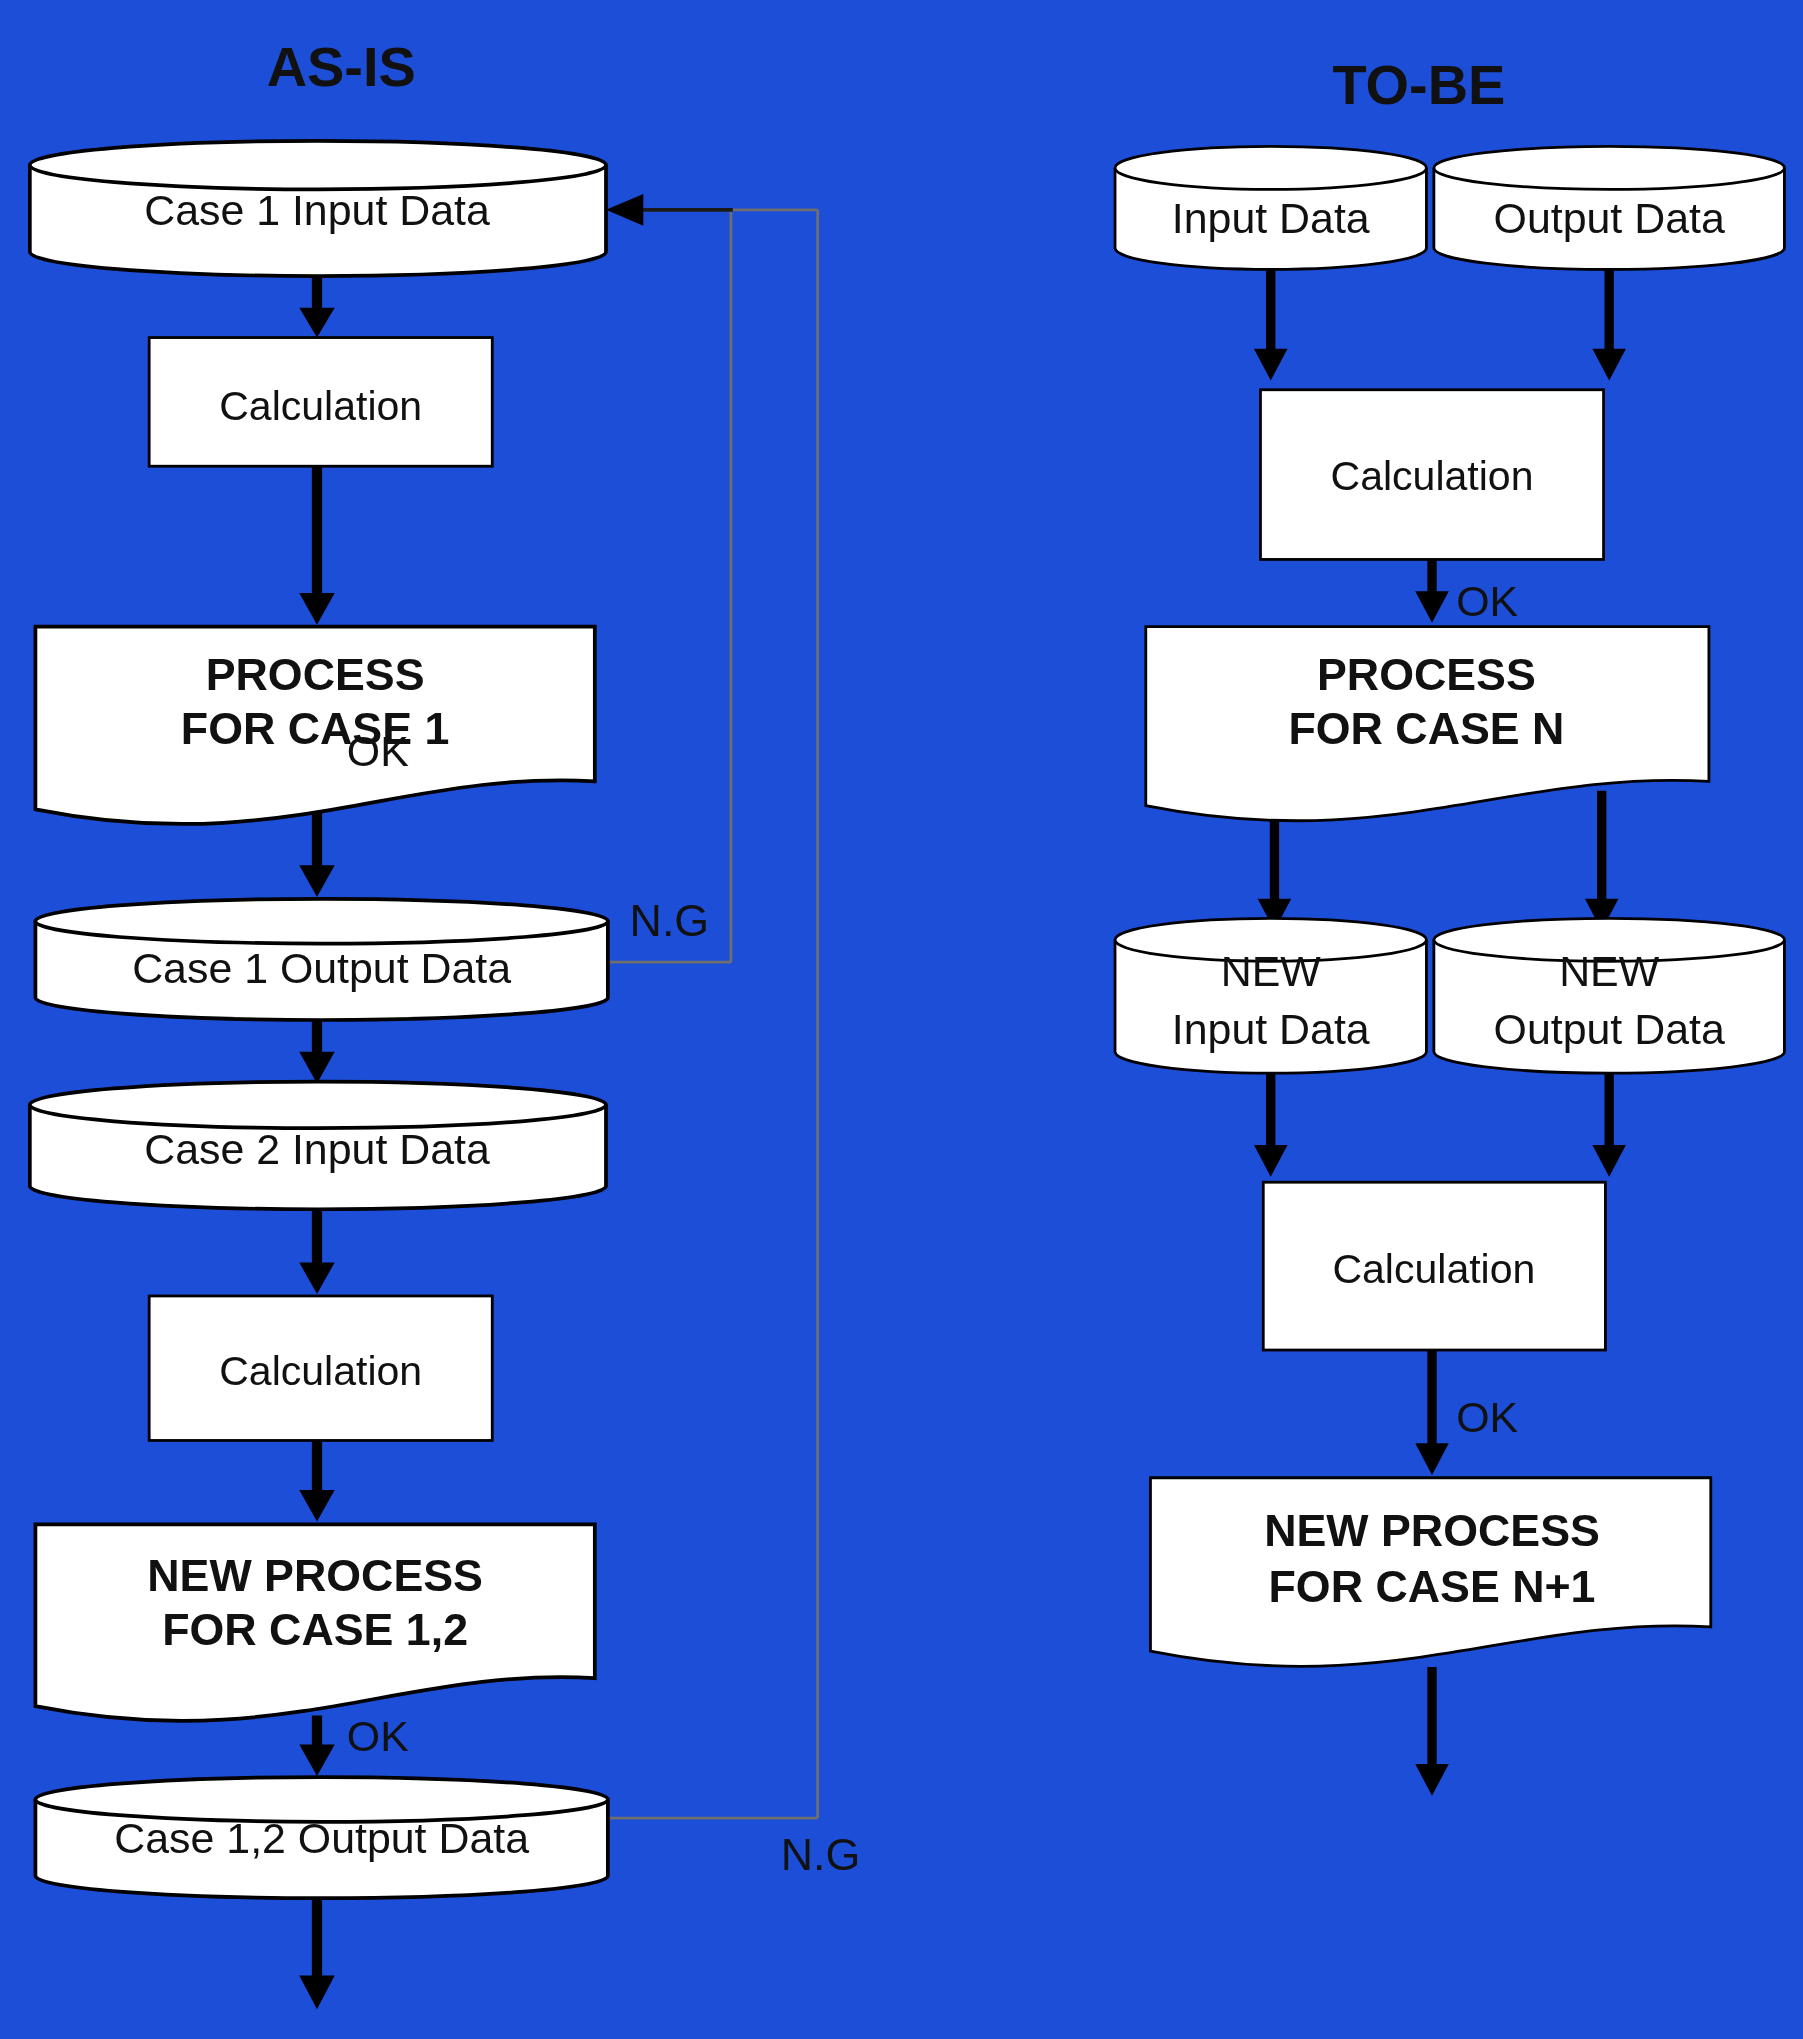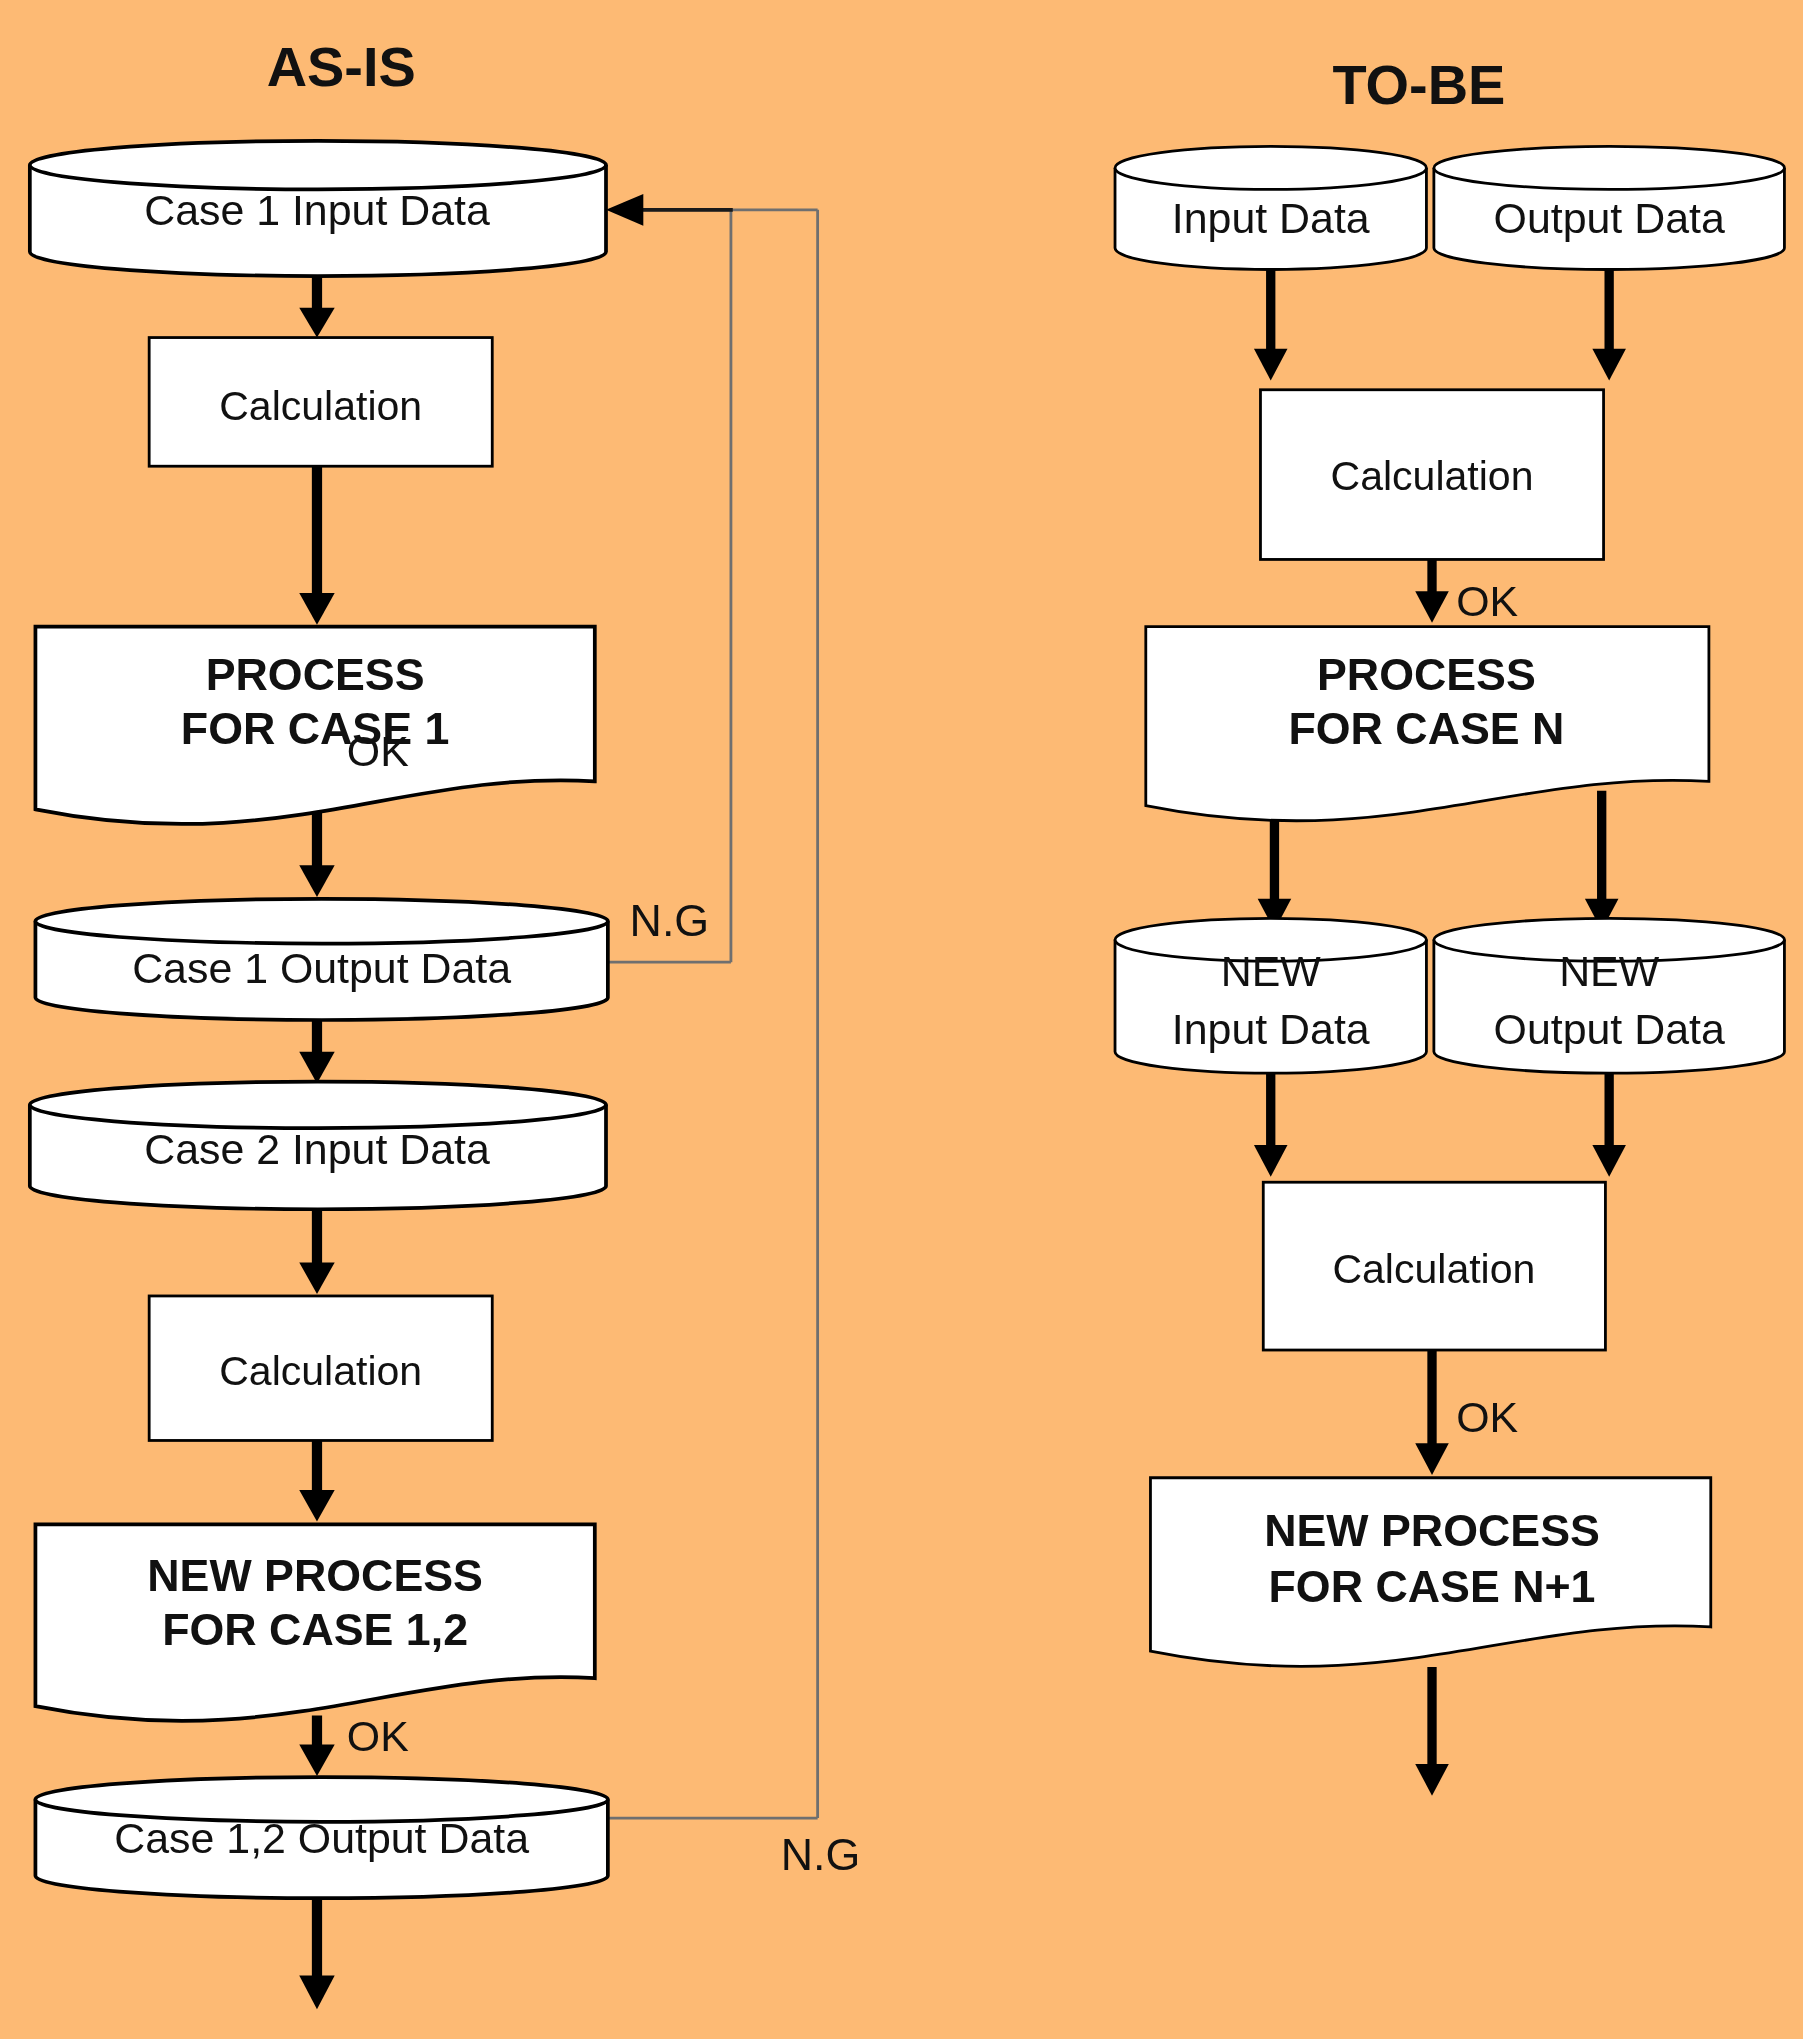--- a/index.html
+++ b/index.html
@@ -1,17 +1,17 @@
 <!DOCTYPE html>
 <html style="font-size:15px"><head>
 <meta charset="utf-8">
 <style>
   html,body{margin:0;padding:0;background:#ffffff;}
   body{font-family:"Liberation Sans", sans-serif;}
-  .stage{width:1804px;height:2040px;position:relative;background:#fdba74;}
+  .stage{width:1804px;height:2040px;position:relative;background:#1d4ed8;}
   svg{display:block;}
   text{fill:#111;}
   .node-label{font-size:46px;}
   .node-label-sm{font-size:44px;}
   .proc-label{font-size:48px;font-weight:bold;}
   .title-label{font-size:60px;font-weight:bold;}
   .edge-label{font-size:46px;}
   .ng-label{font-size:48px;}
   .shape{fill:#ffffff;stroke:#000000;stroke-width:4;}
   .shape-thin{fill:#ffffff;stroke:#000000;stroke-width:3;}

